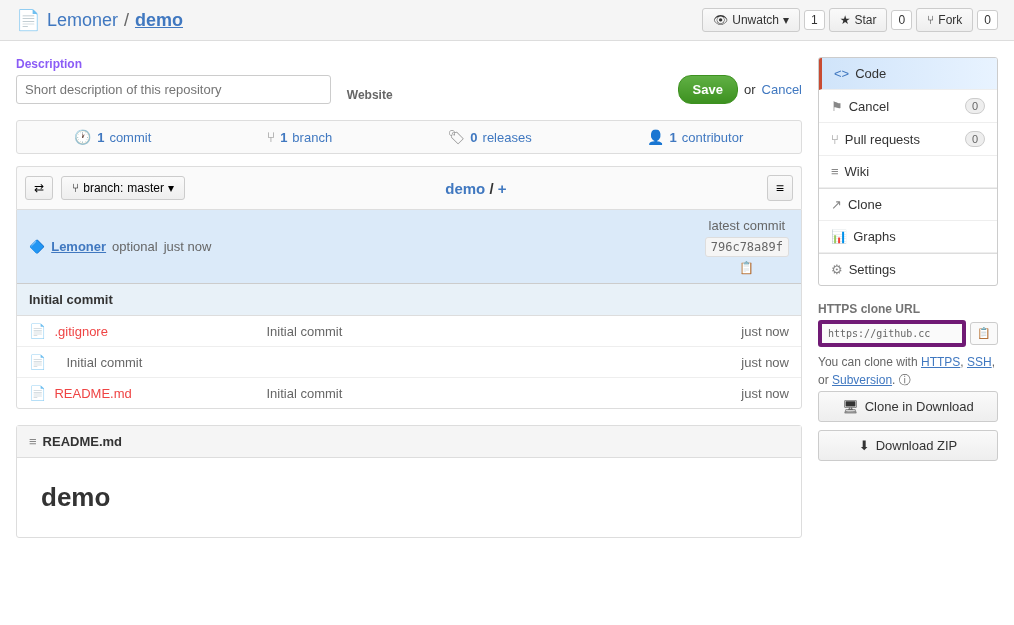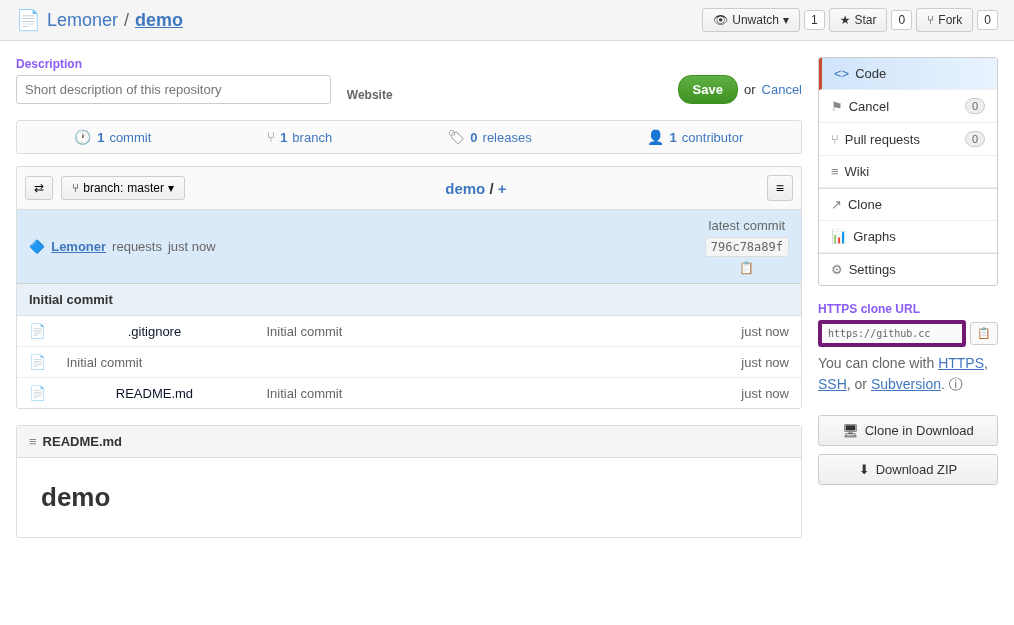--- a/index.html
+++ b/index.html
@@ -100,21 +100,21 @@
     .commit-time { color: #666; }
     .commit-hash-area { display: flex; align-items: center; gap: 4px; flex-direction: column; }
     .commit-hash { font-family: monospace; font-size: 12px; color: #666; background: #f5f5f5; border: 1px solid #ddd; border-radius: 3px; padding: 2px 5px; }
     .copy-icon { color: #666; cursor: pointer; font-size: 12px; }
     .file-row {
       display: flex; align-items: center; padding: 7px 12px;
       border-bottom: 1px solid #eee;
     }
     .file-row:last-child { border-bottom: none; }
     .file-icon { color: #8caabd; margin-right: 8px; font-size: 14px; }
-    .file-name { color: #0f172a; text-decoration: none; flex: 0 0 200px; text-align: center; }
+    .file-name { color: #ef4444; text-decoration: none; flex: 0 0 200px; }
     .file-commit { flex: 1; color: #666; padding-left: 12px; }
     .file-time { color: #666; margin-left: auto; }
 
     
     .readme-section { border: 1px solid #ddd; border-radius: 3px; }
     .readme-header {
       background: #f5f5f5; border-bottom: 1px solid #ddd;
       padding: 8px 12px; display: flex; align-items: center; gap: 6px;
     }
     .readme-header .readme-icon { color: #888; }
@@ -132,31 +132,31 @@
     .sidebar-item:last-child { border-bottom: none; }
     .sidebar-item .sidebar-icon { color: #888; margin-right: 6px; }
     .sidebar-item .item-label { flex: 1; }
     .sidebar-item .badge {
       background: #eee; border: 1px solid #ccc; border-radius: 10px;
       padding: 1px 6px; font-size: 11px; color: #666;
     }
 
     
     .clone-section { margin-top: 8px; }
-    .clone-label { font-size: 12px; font-weight: bold; color: #8b5cf6; margin-bottom: 4px; }
+    .clone-label { font-size: 12px; font-weight: bold; color: #737373; margin-bottom: 4px; }
     .clone-url-box { display: flex; align-items: center; gap: 4px; margin-bottom: 6px; }
     .clone-url-input {
       flex: 1; padding: 4px 6px; border: 4px solid #701a75; border-radius: 3px;
       font-family: monospace; font-size: 10px; color: #666; background: #fafafa;
     }
     .clone-copy-btn {
       padding: 4px 6px; border: 1px solid #ccc; border-radius: 3px;
       background: #fafafa; cursor: pointer; font-size: 11px;
     }
-    .clone-desc { font-size: 14px; color: #666; margin-bottom: 20px; line-height: 1.5; }
+    .clone-desc { font-size: 12px; color: #666; margin-bottom: 2px; line-height: 1.5; }
     .clone-desc a { color: #4078c0; }
     .clone-action-btn {
       display: flex; align-items: center; justify-content: center; gap: 6px;
       width: 100%; padding: 7px; border: 1px solid #ccc; border-radius: 3px;
       background: linear-gradient(to bottom, #fafafa, #eee); cursor: pointer;
       font-size: 13px; color: #333; margin-bottom: 8px;
     }
     .branch-bar-left { display: flex; align-items: center; gap: 8px; }
     .branch-bar-right { margin-left: auto; }
   </style>
@@ -255,21 +255,21 @@
         </button>
       </div>
     </div>
 
     <div class="file-table">
 
       <div class="commit-header">
         <div class="commit-meta">
           <span>🔷</span>
           <a href="#" class="commit-author">Lemoner</a>
-          <span class="commit-time">requests</span>
+          <span class="commit-time">optional</span>
           <span class="commit-time">just now</span>
         </div>
         <div class="commit-hash-area">
           <span class="commit-time">latest commit</span>
           <span class="commit-hash">796c78a89f</span>
           <span class="copy-icon">📋</span>
         </div>
       </div>
 
       <div class="commit-header" style="background:#e8f1f8; border-bottom:1px solid #ddd;">

